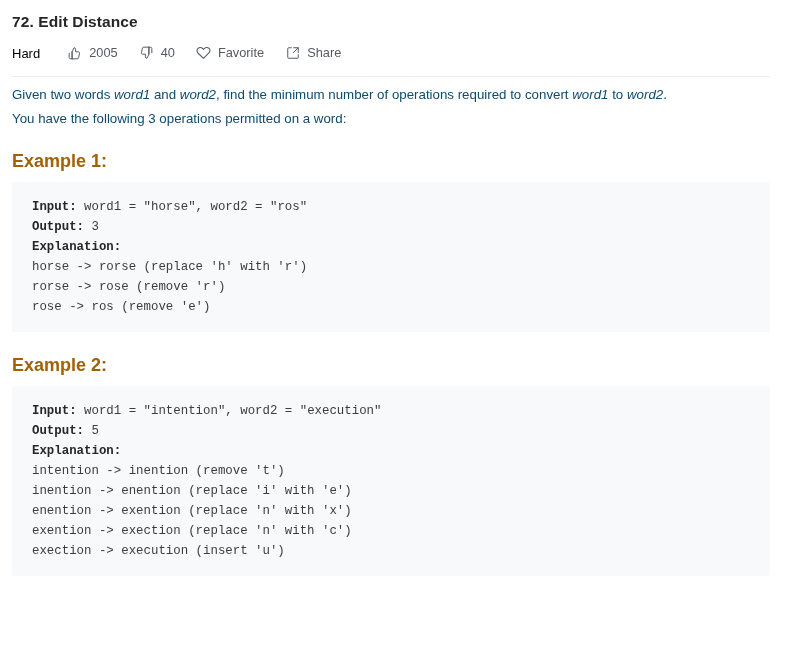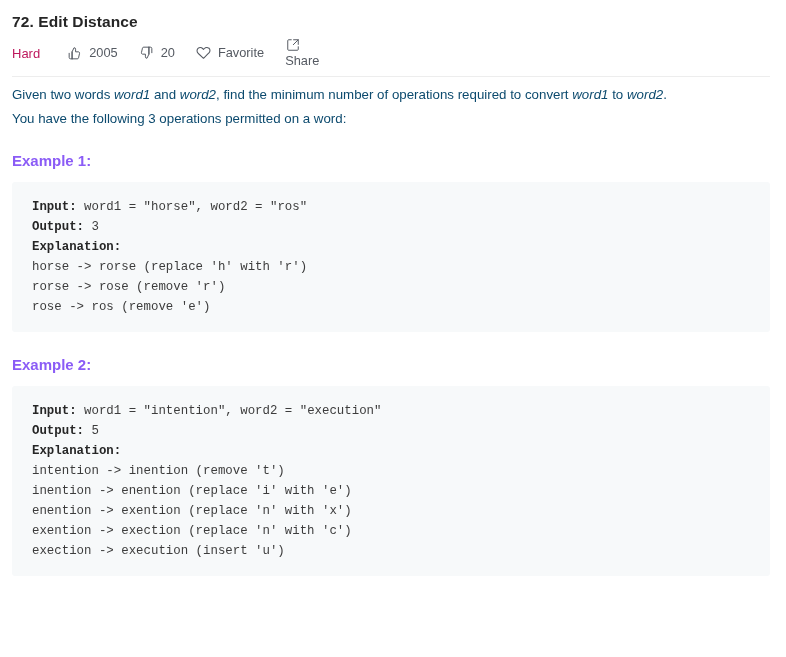--- a/index.html
+++ b/index.html
@@ -42,21 +42,21 @@
     font-size: 12.8px;
     color: #555a62;
   }
   .meta-item {
     display: flex;
     align-items: flex-start;
     margin-right: 21px;
     white-space: nowrap;
     line-height: 16px;
   }
-  .meta-item:last-child { margin-right: 0; flex-direction: column; }
+  .meta-item:last-child { margin-right: 0; }
   .difficulty {
     font-size: 13px;
     font-weight: normal;
     margin-right: 27px;
     white-space: nowrap;
   }
   .meta-icon {
     display: inline-flex;
     align-items: center;
     justify-content: center;
@@ -98,23 +98,23 @@
     list-style-type: decimal;
   }
   ol.ops-list li {
     font-size: 13.3px;
     line-height: 21px;
     color: #3c3c3c;
     padding-left: 2px;
   }
 
   .example-heading {
-    font-size: 15px;
+    font-size: 18px;
     font-weight: bold;
-    color: #8b5cf6;
+    color: #a16207;
     margin: 24px 0 0 0;
     line-height: 18px;
   }
 
   .code-block {
     background: #f7f9fa;
     border-radius: 3px;
     margin-top: 12px;
     padding: 15px 18px 15px 20px;
     font-family: "Liberation Mono", "DejaVu Sans Mono", monospace;
@@ -141,40 +141,40 @@
 </style>
 </head>
 <body>
 
 <div class="page">
 
   <h1 class="problem-title">72. Edit Distance</h1>
 
   <div class="meta-row">
 
-    <span class="difficulty" style="color: #be185d;">Hard</span>
+    <span class="difficulty" style="color: #000000;">Hard</span>
 
     <span class="meta-item">
       <span class="meta-icon">
         <svg width="14" height="14" viewBox="0 0 24 24" fill="none" stroke="#555a62" stroke-width="1.7" stroke-linecap="round" stroke-linejoin="round">
           <path d="M7 22V10"></path>
           <path d="M2 12.5v7A2.5 2.5 0 0 0 4.5 22h11.4a2.2 2.2 0 0 0 2.16-1.7l1.6-7A2.2 2.2 0 0 0 17.5 10H13V5.5A2.5 2.5 0 0 0 10.5 3h-.2L7 10v12"></path>
         </svg>
       </span>
       <span class="meta-label">2005</span>
     </span>
 
     <span class="meta-item">
       <span class="meta-icon">
         <svg width="14" height="14" viewBox="0 0 24 24" fill="none" stroke="#555a62" stroke-width="1.7" stroke-linecap="round" stroke-linejoin="round">
           <path d="M17 2v12"></path>
           <path d="M22 11.5v-7A2.5 2.5 0 0 0 19.5 2H8.1a2.2 2.2 0 0 0-2.16 1.7l-1.6 7A2.2 2.2 0 0 0 6.5 14H11v4.5A2.5 2.5 0 0 0 13.5 21h.2L17 14V2"></path>
         </svg>
       </span>
-      <span class="meta-label">20</span>
+      <span class="meta-label">40</span>
     </span>
 
     <span class="meta-item">
       <span class="meta-icon">
         <svg width="15" height="15" viewBox="0 0 24 24" fill="none" stroke="#555a62" stroke-width="1.7" stroke-linecap="round" stroke-linejoin="round">
           <path d="M20.8 5.6a5.2 5.2 0 0 0-7.4 0L12 7l-1.4-1.4a5.2 5.2 0 1 0-7.4 7.4l1.4 1.4L12 21.3l7.4-7.4 1.4-1.4a5.2 5.2 0 0 0 0-7.4z"></path>
         </svg>
       </span>
       <span class="meta-label">Favorite</span>
     </span>

